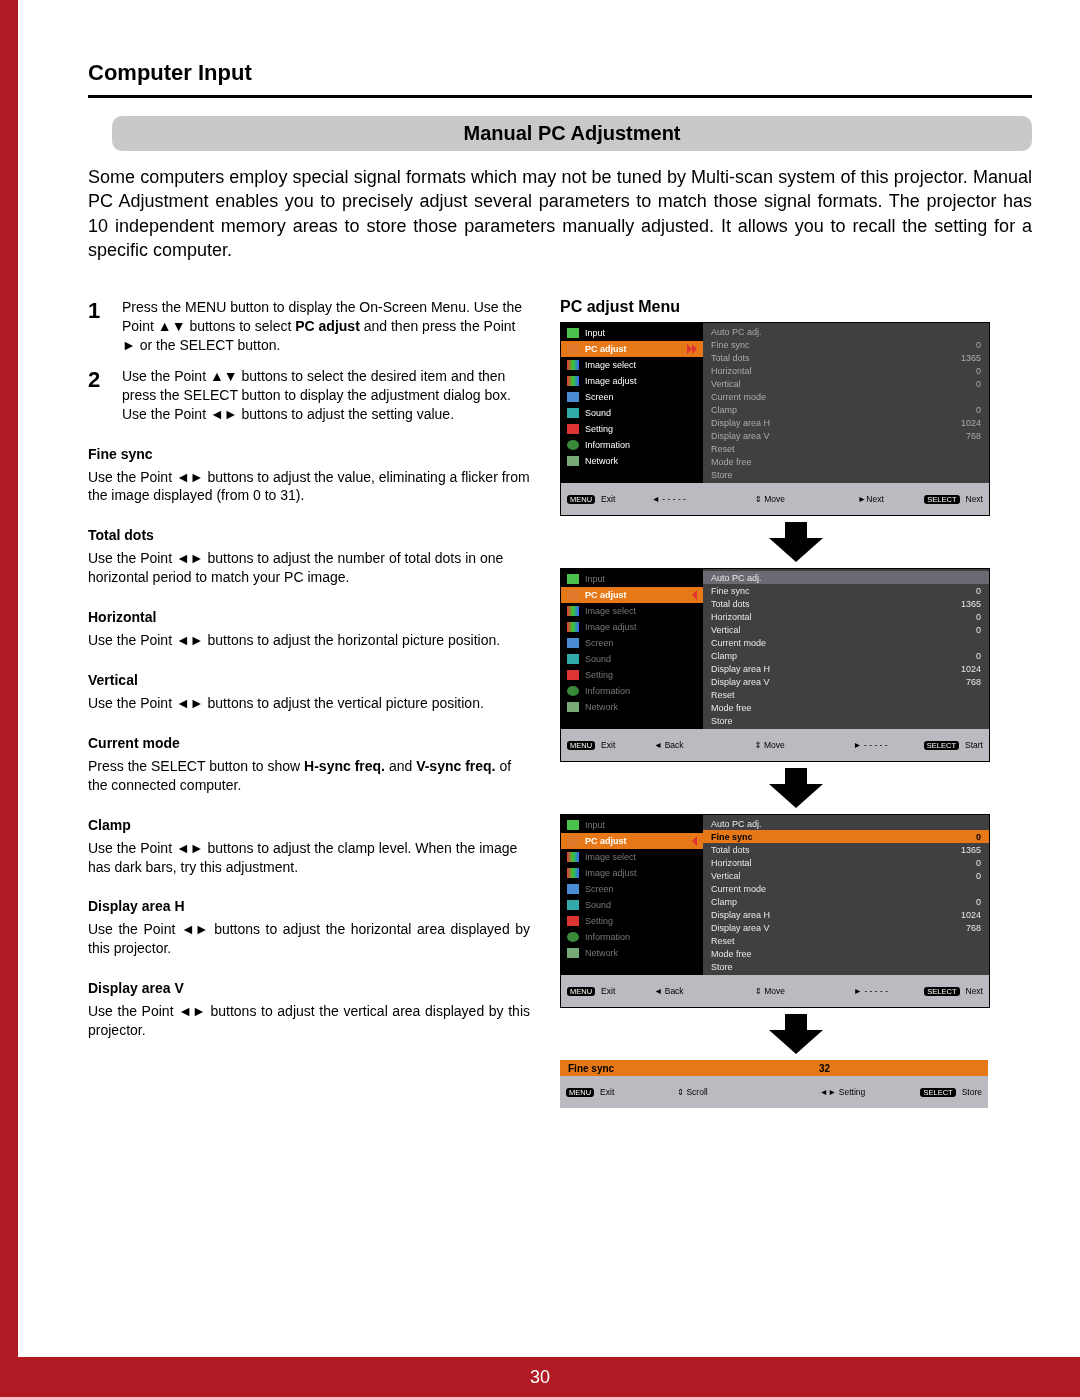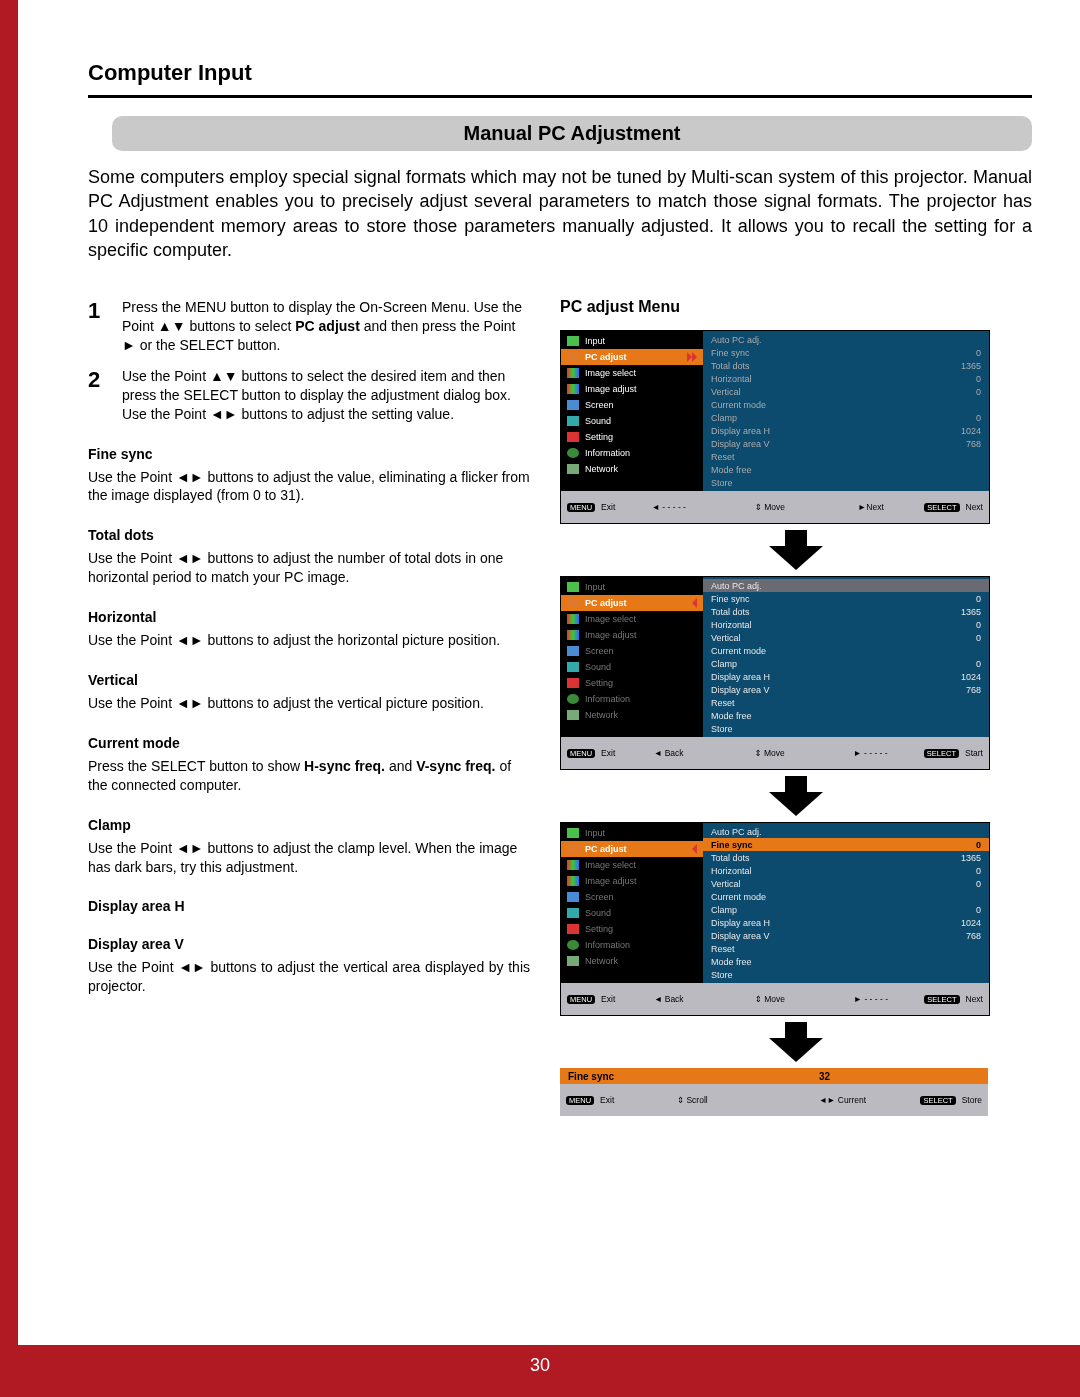--- a/index.html
+++ b/index.html
@@ -83,21 +83,21 @@
     margin-bottom: 6px;
   }
   .param-text {
     font-size: 14px;
     line-height: 1.35;
   }
   .justify { text-align: justify; }
   .right-title {
     font-weight: bold;
     font-size: 16px;
-    margin-bottom: 14px;
+    margin-bottom: 6px;
   }
   
   .osd {
     width: 428px;
     background: #000;
     color: #fff;
     font-size: 9px;
     border: 1px solid #000;
     margin-bottom: 6px;
   }
@@ -132,21 +132,21 @@
   .osd-side-row.muted { color:#777; }
   .osd-side-row .arrow {
     margin-left:auto;
     width:0;height:0;border-top:5px solid transparent;border-bottom:5px solid transparent;border-right:5px solid #d33;
   }
   .double-arrow-r{margin-left:auto;width:10px;height:10px;position:relative}
   .double-arrow-r:before,.double-arrow-r:after{content:"";position:absolute;top:0;width:0;height:0;border-top:5px solid transparent;border-bottom:5px solid transparent;border-left:5px solid #d33}
   .double-arrow-r:after{left:5px}
   .osd-main {
     flex: 1;
-    background: #0c4a6e;
+    background: #404040;
     padding: 2px 8px;
   }
   .osd-line {
     display: flex;
     justify-content: space-between;
     height: 13px;
     align-items: center;
     color: #e8e8e8;
   }
   .osd-line.dim { color:#aaa; }
@@ -181,21 +181,21 @@
   .slider-bar {
     width: 428px;
   }
   .slider-top {
     background:#e67817;color:#000;display:flex;height:16px;align-items:center;font-size:10px;padding:0 8px;font-weight:bold;
   }
   .slider-top .val { margin-left:auto; margin-right:150px; color:#000;}
   .footer-bar {
     position: absolute;
     left: 0; bottom: 0; right: 0;
-    height: 52px;
+    height: 40px;
     background: #b11a23;
     color: #fff;
     text-align: center;
     line-height: 40px;
     font-size: 18px;
   }
 </style>
 </head>
 <body>
 
@@ -243,20 +243,21 @@
           <div class="param-text">
             <span>Press the SELECT button to show </span><b>H-sync freq.</b><span> and </span><b>V-sync freq.</b><span> of the connected computer.</span>
           </div>
         </div>
         <div class="param">
           <div class="param-title">Clamp</div>
           <div class="param-text">Use the Point ◄► buttons to adjust the clamp level. When the image has dark bars, try this adjustment.</div>
         </div>
         <div class="param">
           <div class="param-title">Display area H</div>
+          <div class="param-text justify">Use the Point ◄► buttons to adjust the horizontal area displayed by this projector.</div>
         </div>
         <div class="param">
           <div class="param-title">Display area V</div>
           <div class="param-text justify">Use the Point ◄► buttons to adjust the vertical area displayed by this projector.</div>
         </div>
       </div>
 
       <div class="right">
         <div class="right-title">PC adjust Menu</div>
 
@@ -574,21 +575,21 @@
 
         <div class="slider-bar">
           <div class="slider-top">
             <span>Fine sync</span>
             <span class="val">32</span>
           </div>
           <div class="osd-foot">
             <span class="badge">MENU</span>
             <span>Exit</span>
             <span class="seg"><span>⇕</span> <span>Scroll</span></span>
-            <span class="seg">◄► Current</span>
+            <span class="seg">◄► Setting</span>
             <span class="badge">SELECT</span>
             <span>Store</span>
           </div>
         </div>
 
       </div>
     </div>
   </div>
   <div class="footer-bar">30</div>
 </div>

